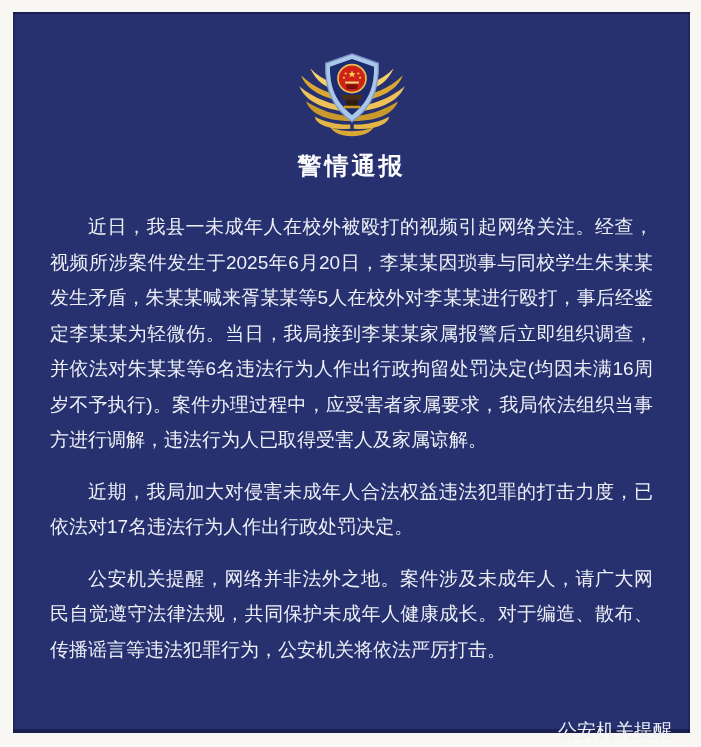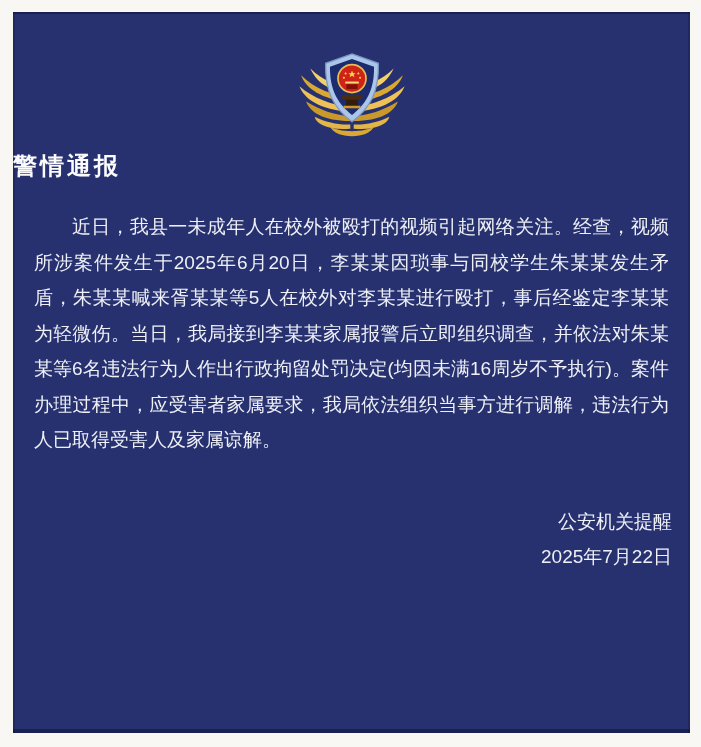--- a/index.html
+++ b/index.html
@@ -33,34 +33,35 @@
     text-align: center;
     padding-top: 36px;
     line-height: 0;
   }
   .emblem-wrap svg {
     width: 120px;
     height: 90px;
   }
   .title {
     margin-top: 12px;
+    text-align: center;
     font-size: 24px;
     font-weight: bold;
     letter-spacing: 3px;
     color: var(--title-color, #fcfcfe);
   }
   .body-text {
     margin-top: 27px;
     padding: 0 21px;
     font-size: 19px;
     line-height: 35.5px;
     text-align: justify;
   }
   .body-text p {
-    margin: 0;
+    margin: 16px;
     text-indent: 2em;
   }
   .signature {
     margin-top: 46px;
     padding-right: 18px;
     text-align: right;
     font-size: 19px;
     line-height: 35px;
   }
 </style>
@@ -109,20 +110,22 @@
         <path d="M57,55 h26 l-2,6 h-22 Z" fill="#4a2c14"></path>
         <rect x="63" y="61" width="14" height="8" fill="#331d0c"></rect>
         <rect x="60" y="68" width="20" height="3" fill="#c9992b"></rect>
       </svg>
     </div>
 
     <div class="title">警情通报</div>
 
     <div class="body-text">
       <p>近日，我县一未成年人在校外被殴打的视频引起网络关注。经查，视频所涉案件发生于2025年6月20日，李某某因琐事与同校学生朱某某发生矛盾，朱某某喊来胥某某等5人在校外对李某某进行殴打，事后经鉴定李某某为轻微伤。当日，我局接到李某某家属报警后立即组织调查，并依法对朱某某等6名违法行为人作出行政拘留处罚决定(均因未满16周岁不予执行)。案件办理过程中，应受害者家属要求，我局依法组织当事方进行调解，违法行为人已取得受害人及家属谅解。</p>
+      <p>近期，我局加大对侵害未成年人合法权益违法犯罪的打击力度，已依法对17名违法行为人作出行政处罚决定。</p>
+      <p>公安机关提醒，网络并非法外之地。案件涉及未成年人，请广大网民自觉遵守法律法规，共同保护未成年人健康成长。对于编造、散布、传播谣言等违法犯罪行为，公安机关将依法严厉打击。</p>
     </div>
 
     <div class="signature">
       <div>公安机关提醒</div>
       <div>2025年7月22日</div>
     </div>
 
   </div>
 </div>
 

